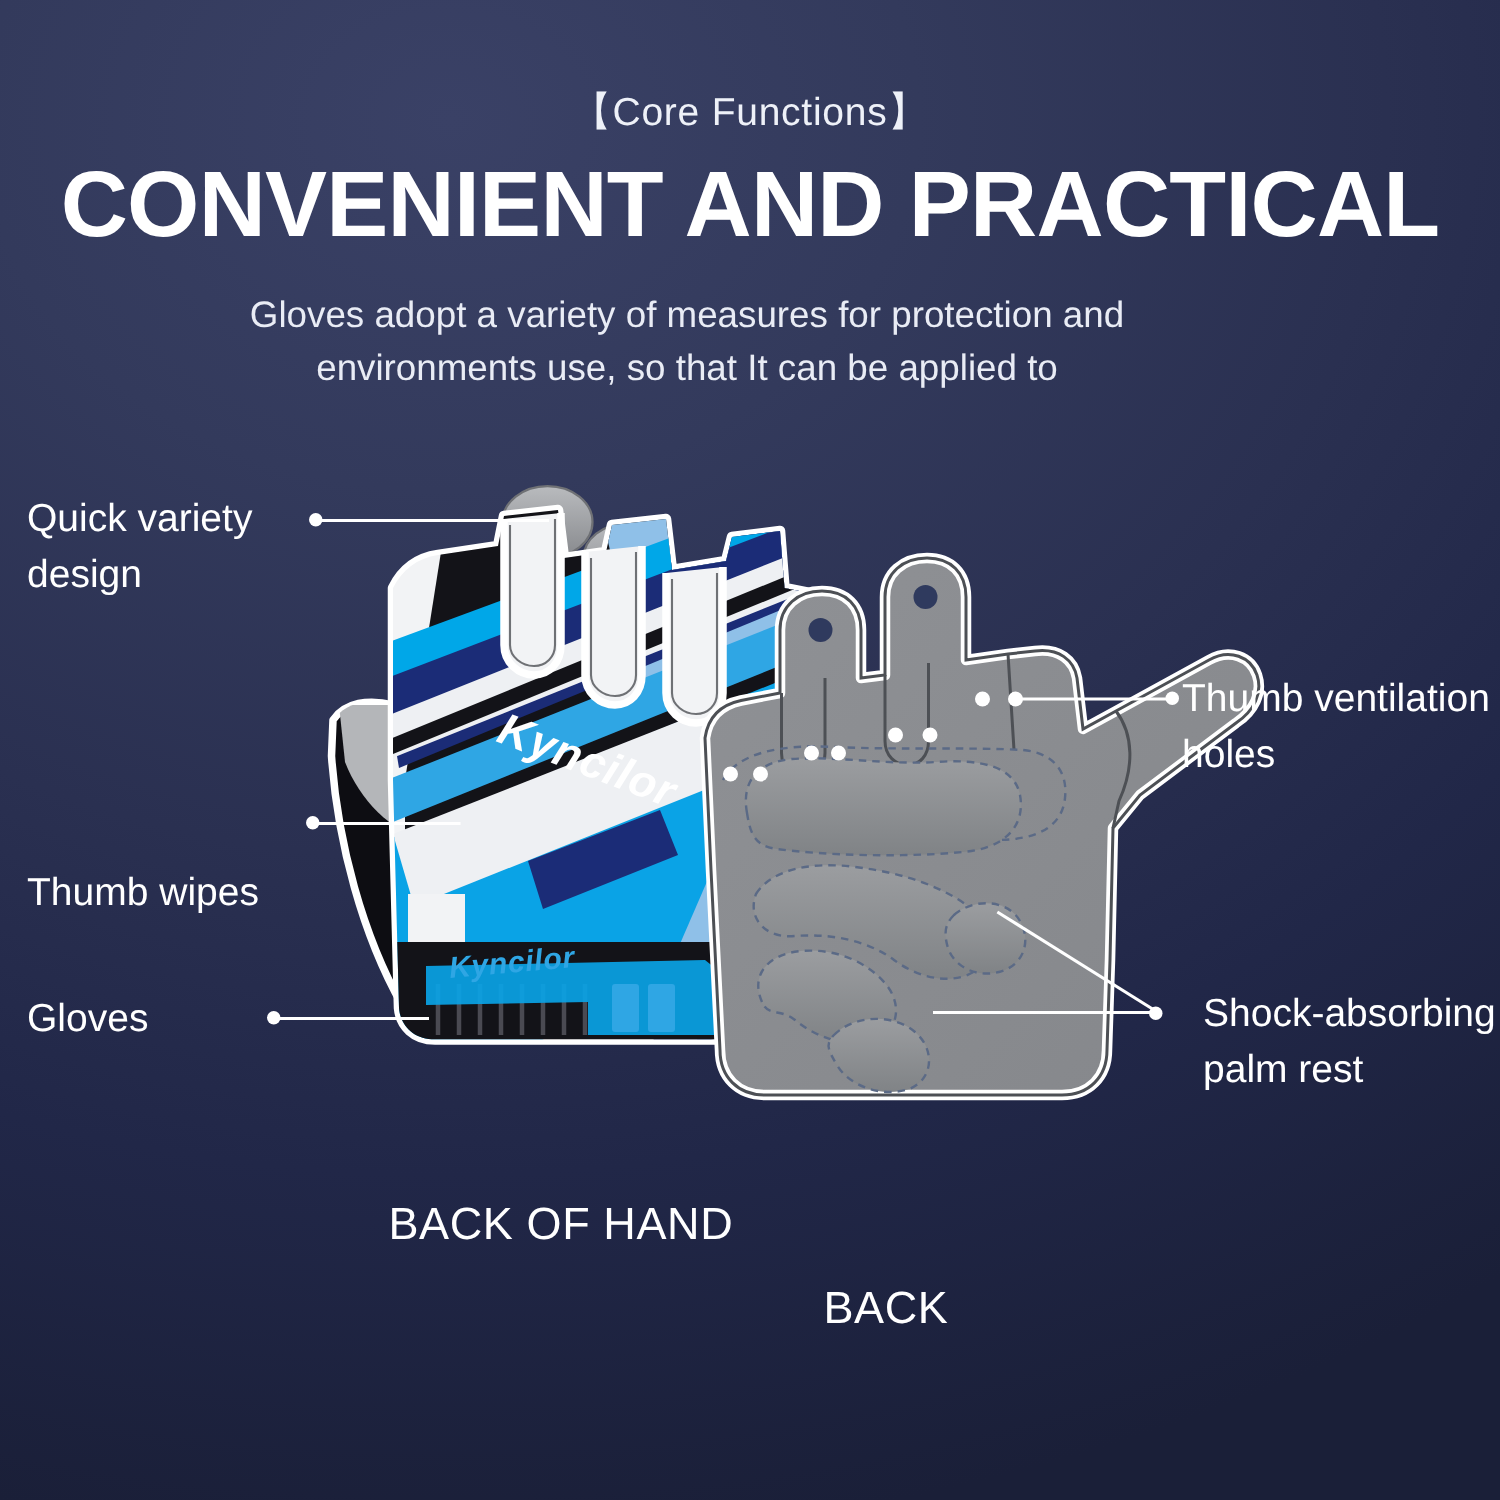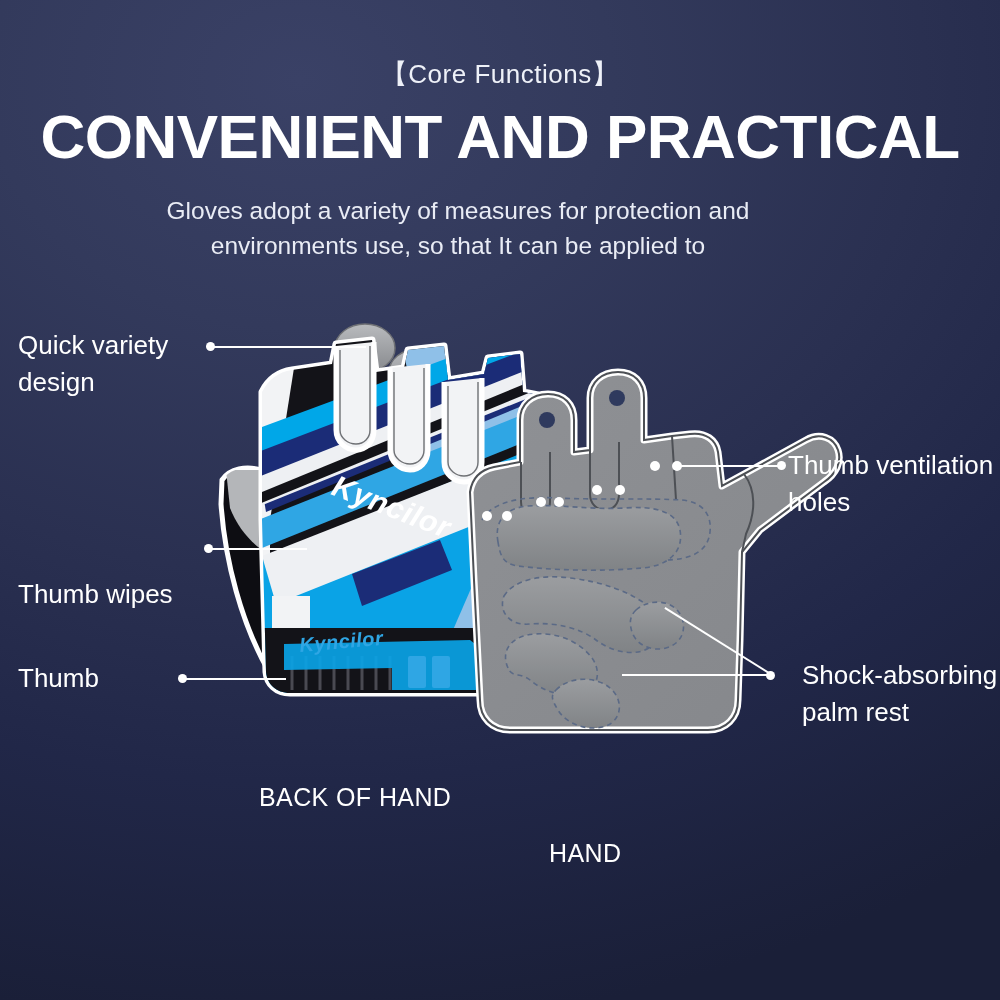--- a/index.html
+++ b/index.html
@@ -30,21 +30,21 @@
   }
   .subcopy div{white-space:nowrap;}
 
   .callout{position:absolute;color:#ffffff;font-size:26px;line-height:1.44;font-weight:400;}
   .callout.left{text-align:left;}
   .callout.right{text-align:left;}
 
   .dot{position:absolute;width:9px;height:9px;border-radius:50%;background:#ffffff;}
   .lead{position:absolute;background:#ffffff;height:1.6px;transform-origin:0 50%;}
 
-  .caption{position:absolute;color:#ffffff;font-size:25px;font-weight:400;letter-spacing:.4px;white-space:nowrap;}
+  .caption{position:absolute;color:#ffffff;font-size:30px;font-weight:400;letter-spacing:.4px;white-space:nowrap;margin-top:17px;}
 
   svg.art{position:absolute;left:0;top:0;width:1000px;height:1000px;overflow:visible;}
   .brandtxt{
     font-family:"Liberation Sans",sans-serif;font-weight:700;font-style:italic;
     letter-spacing:.5px;
   }
 </style>
 </head>
 <body>
 
@@ -257,29 +257,29 @@
   <div class="callout left" style="left:18px;top:327px;width:200px;">
     <div>Quick variety</div>
     <div>design</div>
   </div>
 
   <div class="callout left" style="left:18px;top:530px;width:200px;margin-top:46px;">
     <div>Thumb wipes</div>
   </div>
 
   <div class="callout left" style="left:18px;top:660px;width:200px;">
-    <div>Thumb</div>
+    <div>Gloves</div>
   </div>
 
   <div class="callout right" style="left:788px;top:447px;width:210px;">
     <div>Thumb ventilation</div>
     <div>holes</div>
   </div>
 
   <div class="callout right" style="left:778px;top:657px;width:220px;margin-left:24px;">
     <div>Shock-absorbing</div>
     <div>palm rest</div>
   </div>
 
   <div class="caption" style="left:259px;top:783px;">BACK OF HAND</div>
-  <div class="caption" style="left:549px;top:839px;">HAND</div>
+  <div class="caption" style="left:549px;top:839px;">BACK</div>
 
 </div>
 
 </body></html>

